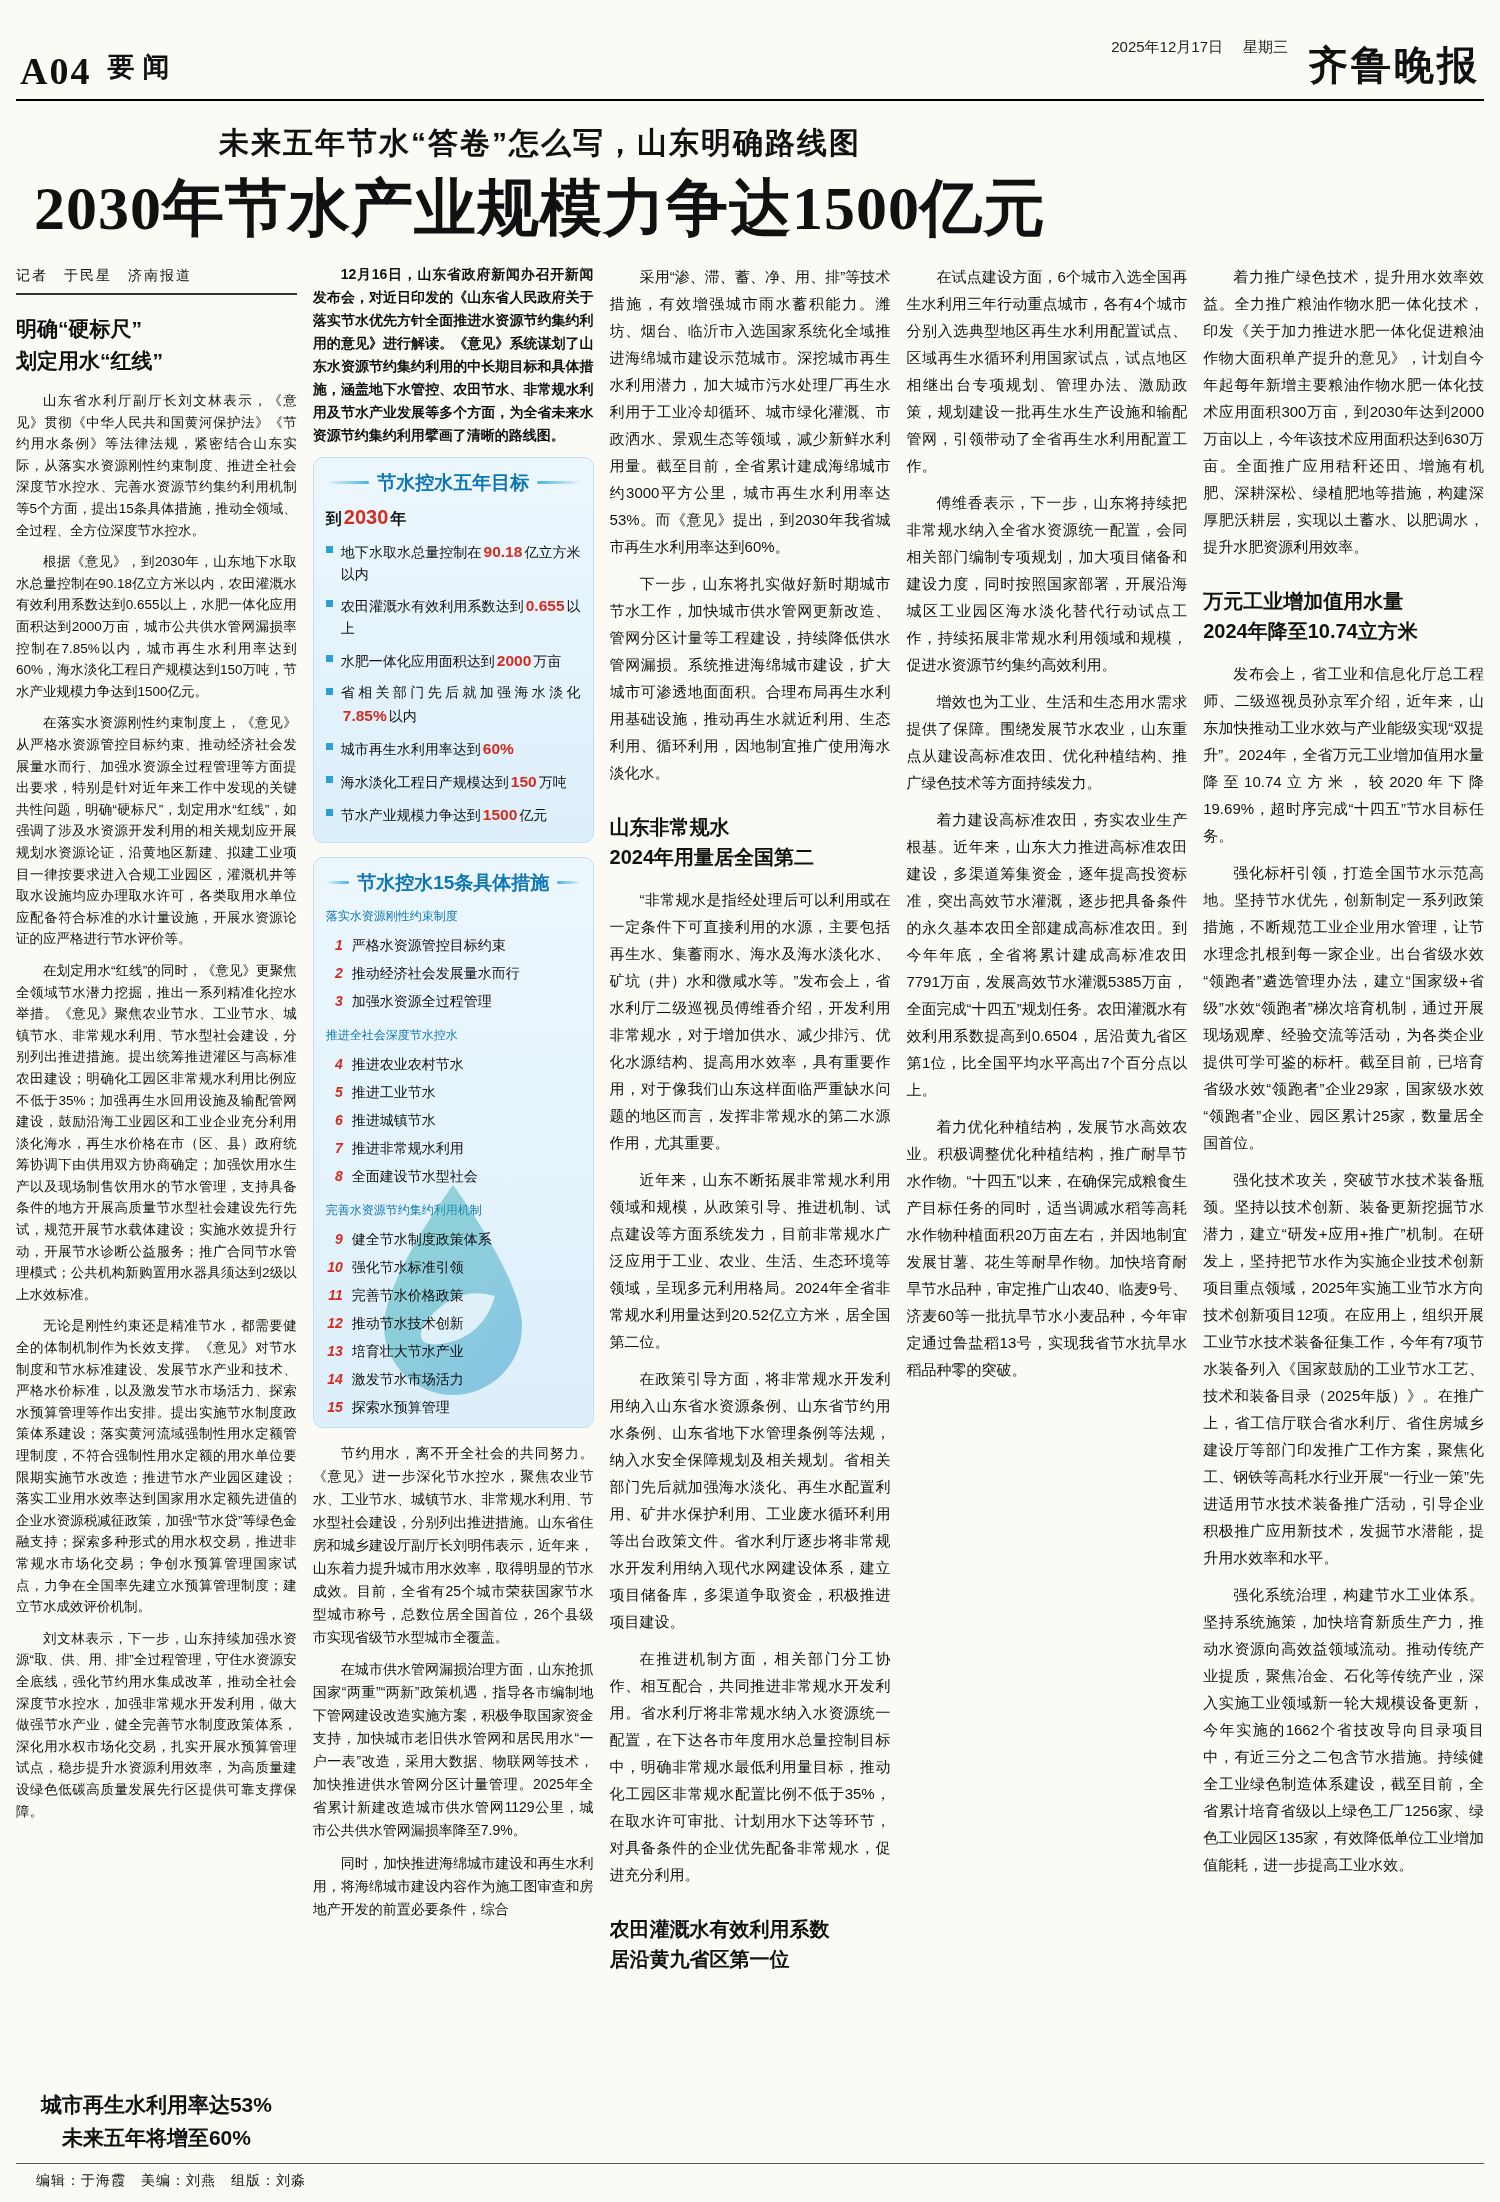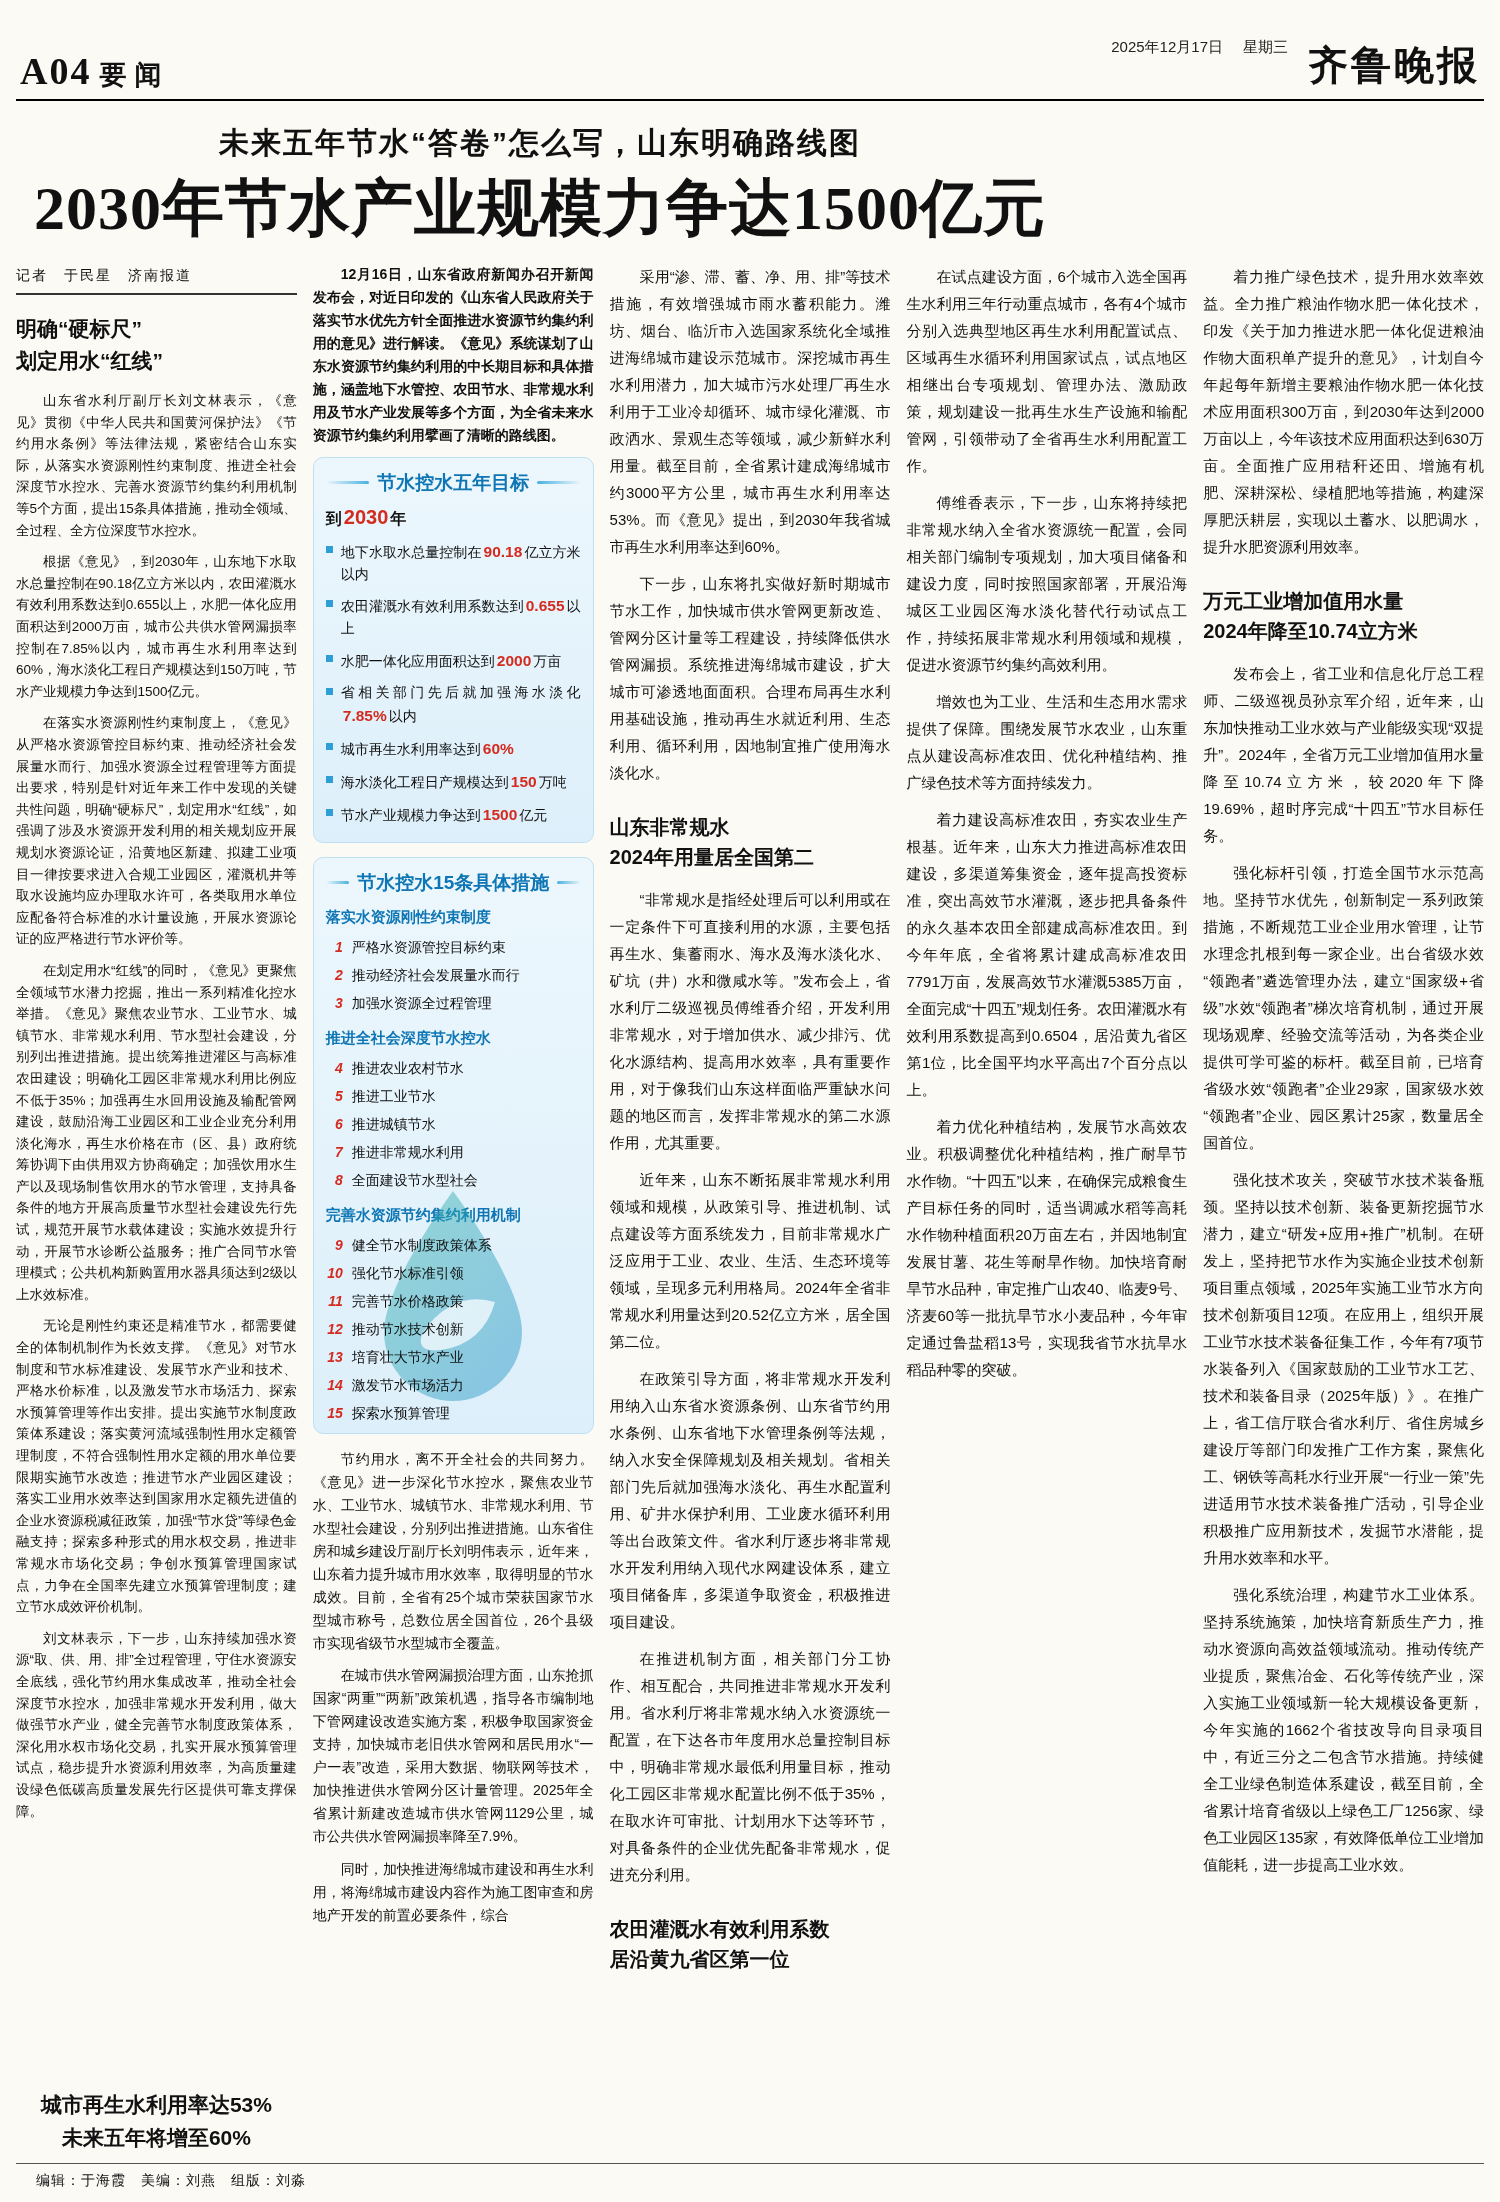--- a/index.html
+++ b/index.html
@@ -3,21 +3,21 @@
 <meta charset="utf-8">
 <style>
   html,body{margin:0;padding:0;}
   body{
     width:1500px;height:2202px;position:relative;overflow:hidden;
     background:#fbfaf5;color:#111;
     font-family:"Liberation Sans","DejaVu Sans",sans-serif;
   }
   
   .header-bar{display:flex;justify-content:space-between;align-items:flex-end;padding:14px 20px 4px;}
-  .header-left{display:flex;align-items:flex-end;gap:8px;}
+  .header-left{display:flex;align-items:flex-start;gap:16px;}
   .page-no{font-family:"Liberation Serif","DejaVu Serif",serif;font-size:38px;font-weight:bold;letter-spacing:2px;}
   .section-name{font-size:27px;font-weight:bold;letter-spacing:8px;}
   .header-right{display:flex;align-items:flex-start;gap:20px;margin-top:24px;}
   .pub-date,.pub-weekday{font-size:15px;color:#222;}
   .paper-name{font-family:"Liberation Serif","DejaVu Serif",serif;font-size:40px;font-weight:900;letter-spacing:3px;}
   .header-rule{height:2px;background:#000;margin:2px 16px 0;}
   
   .headline-wrap{width:1040px;text-align:center;padding:22px 0 14px 20px;}
   .kicker{font-size:30px;font-weight:bold;letter-spacing:2px;margin-bottom:12px;}
   .headline{font-family:"Liberation Serif","DejaVu Serif",serif;font-size:62px;font-weight:900;line-height:1.05;letter-spacing:1px;}
@@ -39,21 +39,21 @@
   .box-title{display:flex;align-items:center;gap:8px;justify-content:center;
     font-size:19px;font-weight:bold;color:#0e76b4;margin-bottom:10px;}
   .box-title::before,.box-title::after{content:"";flex:1;height:3px;border-radius:2px;}
   .box-title::before{background:linear-gradient(90deg,transparent,#49b1e0);}
   .box-title::after{background:linear-gradient(90deg,#49b1e0,transparent);}
   .leadin{font-size:16px;font-weight:bold;margin:2px 0 10px;}
   .leadin-val{color:#d42b1f;font-size:20px;padding:0 2px;}
   .goal-item{font-size:14px;line-height:1.55;margin-bottom:9px;padding-left:15px;position:relative;text-align:justify;}
   .goal-item::before{content:"";position:absolute;left:0;top:6px;width:7px;height:7px;background:#2e9fd6;}
   .goal-value{color:#d42b1f;font-weight:bold;font-size:15.5px;padding:0 2px;}
-  .m-heading{font-size:15px;font-weight:bold;color:#0e76b4;margin:12px 0 6px;}
+  .m-heading{font-size:12px;font-weight:normal;color:#0e76b4;margin:12px 0 6px;}
   .m-item{font-size:14px;line-height:2.0;display:flex;gap:9px;position:relative;z-index:1;}
   .m-num{color:#d42b1f;font-weight:bold;min-width:17px;text-align:right;font-style:italic;}
   .drop-wrap{position:absolute;left:50%;transform:translateX(-50%);bottom:26px;width:180px;height:225px;z-index:0;opacity:.45;}
   
   .footer{position:absolute;left:0;right:0;bottom:12px;padding:8px 20px 0;border-top:1px solid #555;
     margin:0 16px;font-size:14px;letter-spacing:1px;}
 </style>
 </head>
 <body>
 

